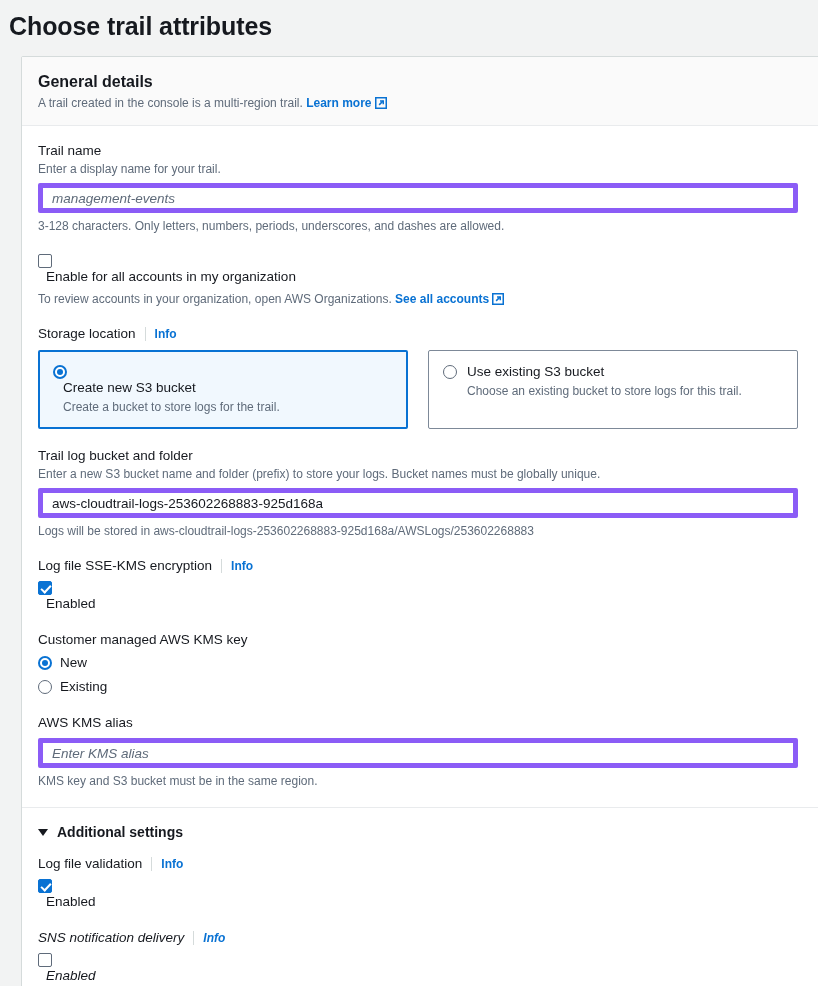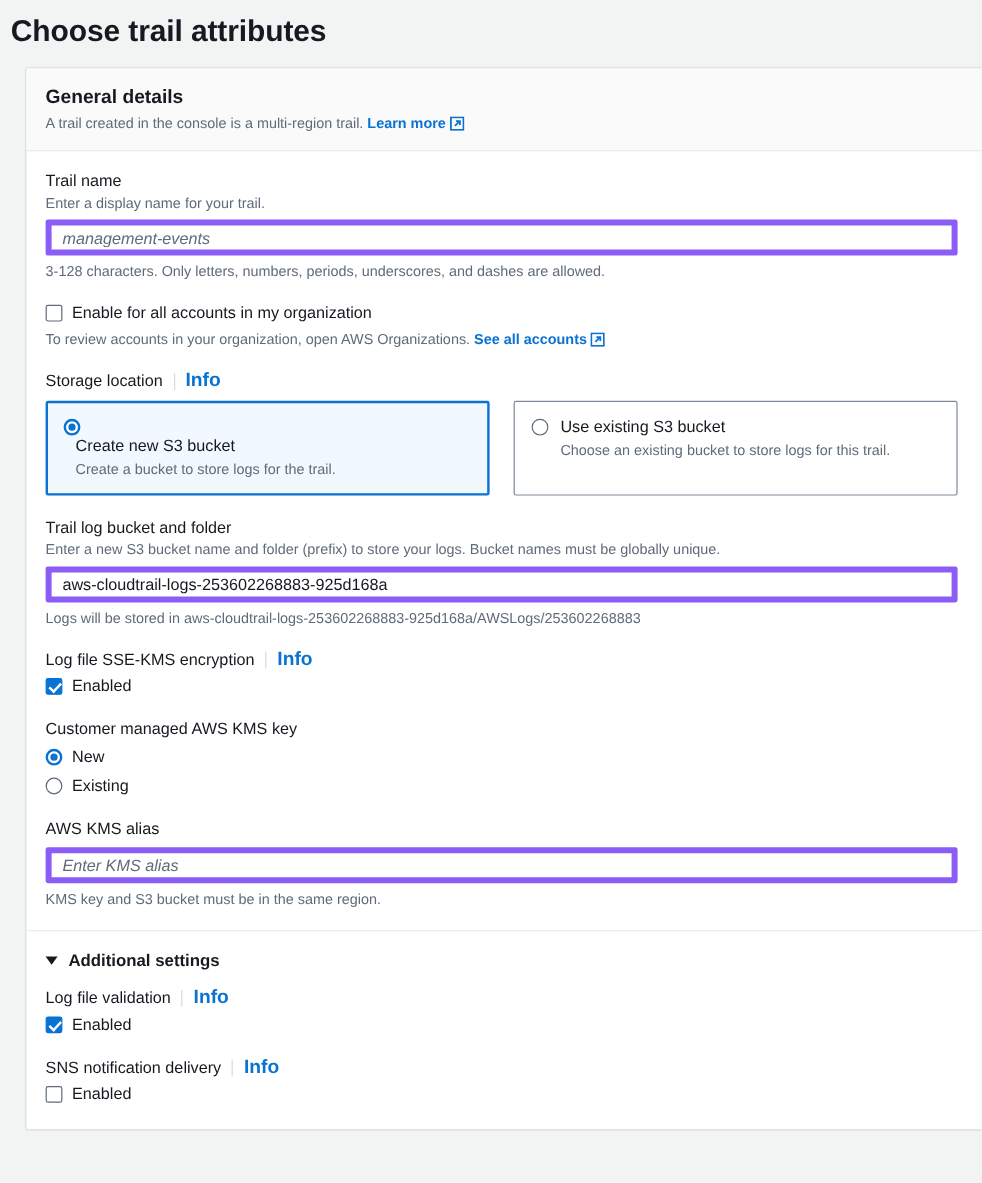--- a/index.html
+++ b/index.html
@@ -57,21 +57,21 @@
 
   .card-body { padding: 16px 16px 0 16px; }
 
   .section-divider {
     border-top: 1px solid #e9ebed;
     margin: 16px -16px 0 -16px;
   }
 
   
   .field { margin-bottom: 18px; }
-  .field:last-child { margin-bottom: 0; }
+  .field:last-child { margin-bottom: 0; font-style: italic; }
 
   .label {
     font-size: 13.5px;
     color: #16191f;
     line-height: 18px;
     display: flex;
     align-items: baseline;
     margin-bottom: 1px;
   }
 
@@ -111,21 +111,21 @@
   a.link {
     color: #0972d3;
     font-size: 12px;
     font-weight: 700;
     text-decoration: none;
     cursor: pointer;
   }
   a.link-body { font-weight: 700; }
   .info-link {
     color: #0972d3;
-    font-size: 16px;
+    font-size: 12px;
     font-weight: 700;
     text-decoration: none;
     cursor: pointer;
     margin-left: 9px;
     padding-left: 9px;
     border-left: 1px solid #d5dbdb;
     line-height: 14px;
     align-self: center;
   }
 
@@ -135,20 +135,21 @@
     margin-left: 3px;
     width: 12px;
     height: 12px;
   }
 
   
   .check-row {
     display: flex;
     align-items: flex-start;
     cursor: pointer;
+    flex-direction: column;
   }
   .cb {
     width: 14px;
     height: 14px;
     border-radius: 2px;
     border: 1px solid #5f6b7a;
     background: #ffffff;
     flex: 0 0 auto;
     margin-top: 2px;
     position: relative;

